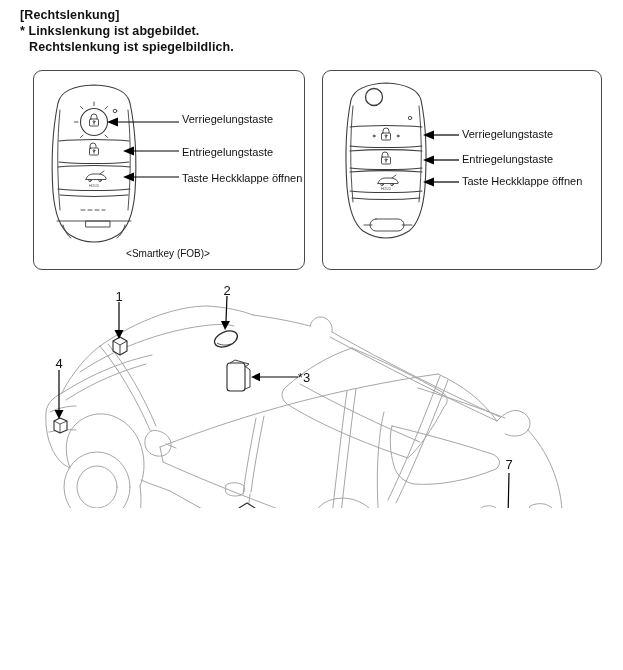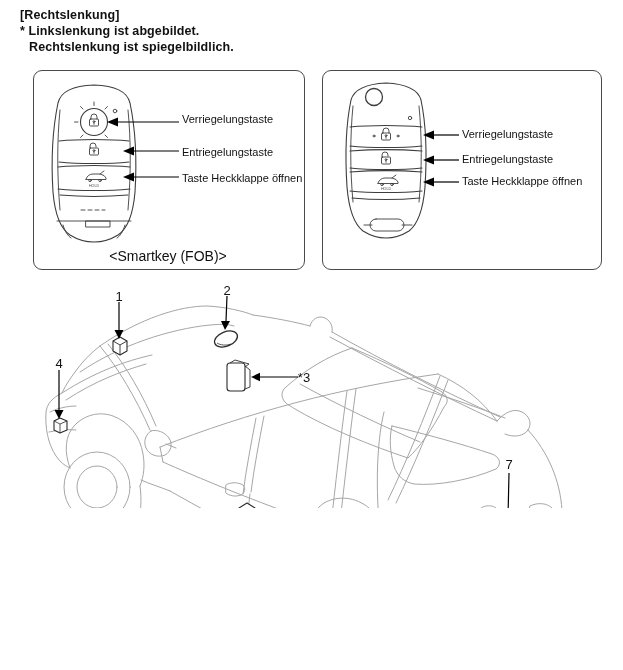--- a/index.html
+++ b/index.html
@@ -2,21 +2,21 @@
 <html><head>
 <meta charset="utf-8">
 <style>
   html,body{margin:0;padding:0;background:#ffffff;}
   body{font-family:"Liberation Sans",sans-serif;color:#111;}
   #page{position:relative;width:623px;height:508px;background:#fff;overflow:hidden;}
   .abs{position:absolute;}
   .hdr{position:absolute;font-size:12.5px;font-weight:bold;white-space:nowrap;letter-spacing:0.1px;}
   .panel{position:absolute;border:1.6px solid #4a4a4a;border-radius:9px;background:#fff;}
   .lbl{position:absolute;font-size:11px;white-space:nowrap;}
-  .cap{position:absolute;font-size:14px;text-align:center;white-space:nowrap;}
+  .cap{position:absolute;font-size:10px;text-align:center;white-space:nowrap;}
   .num{position:absolute;font-size:13px;width:24px;text-align:center;}
   svg{display:block;}
   svg text{font-family:"Liberation Sans",sans-serif;}
 </style>
 </head>
 <body>
 
 <div id="page">
 
   <div class="hdr" style="left:20px;top:8px">[Rechtslenkung]</div>

